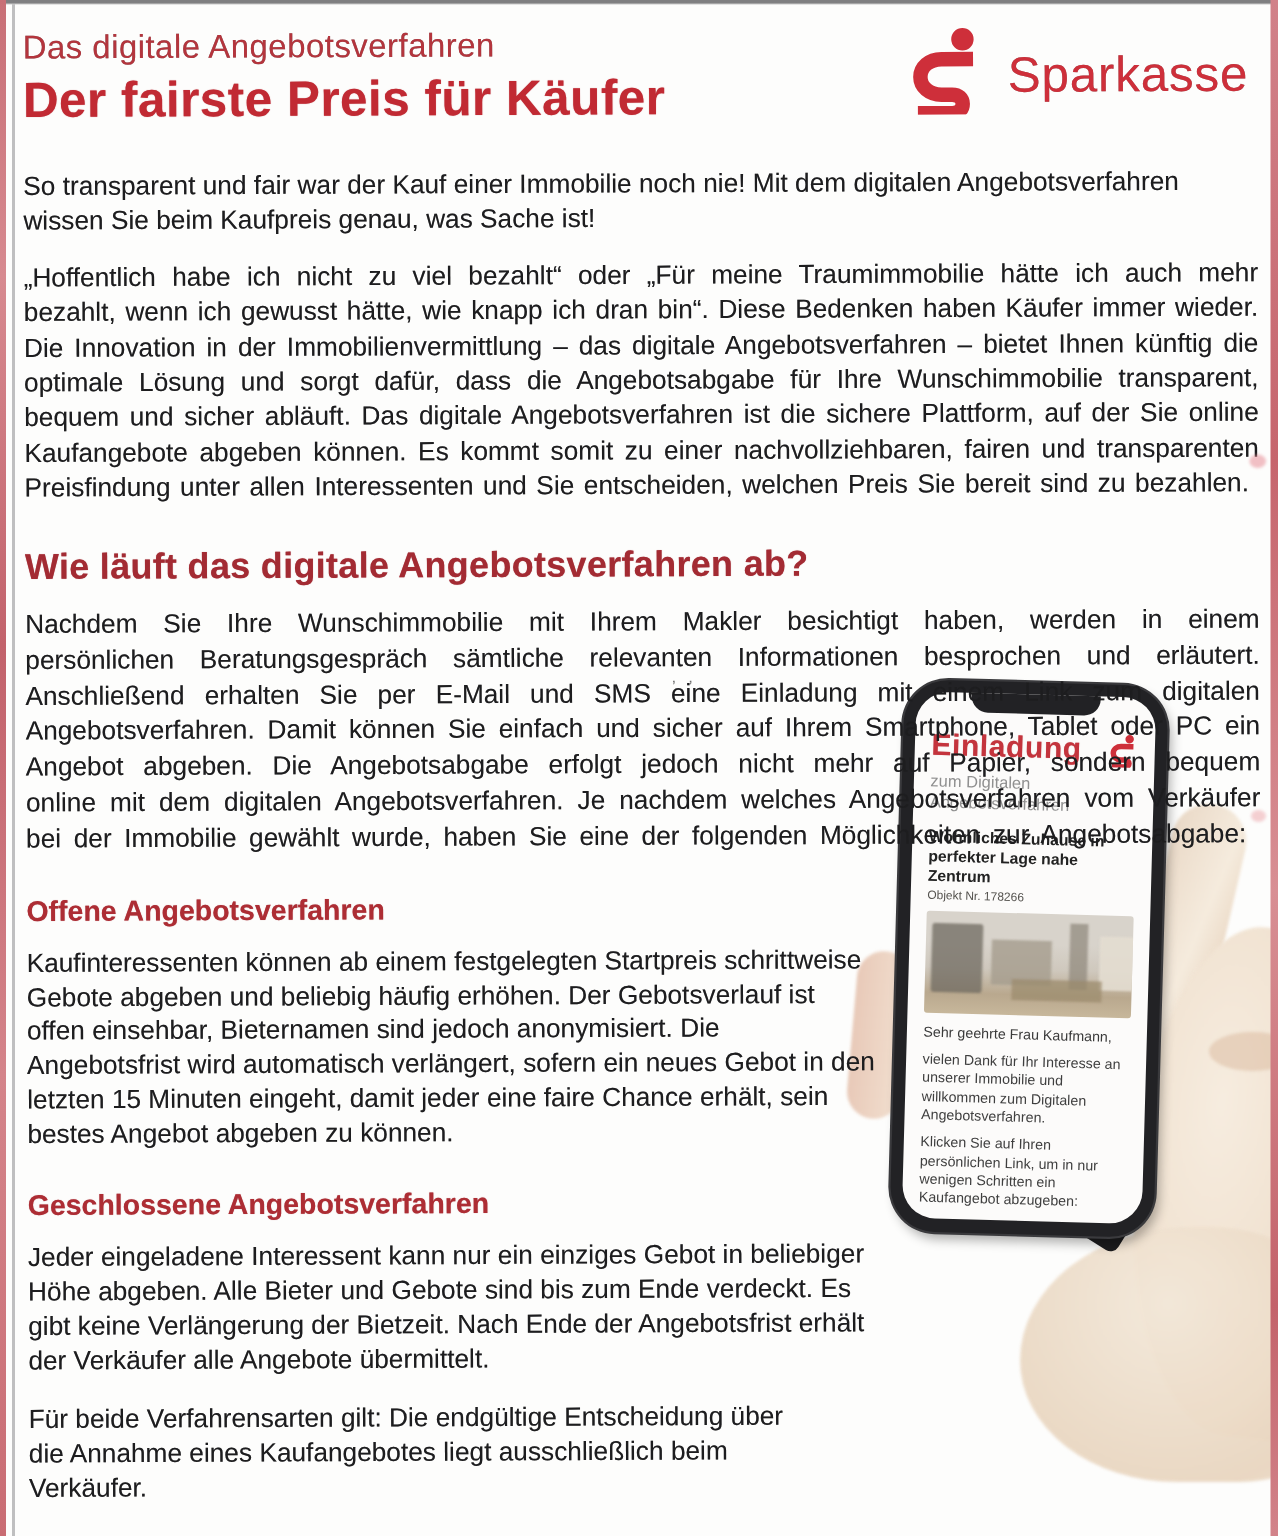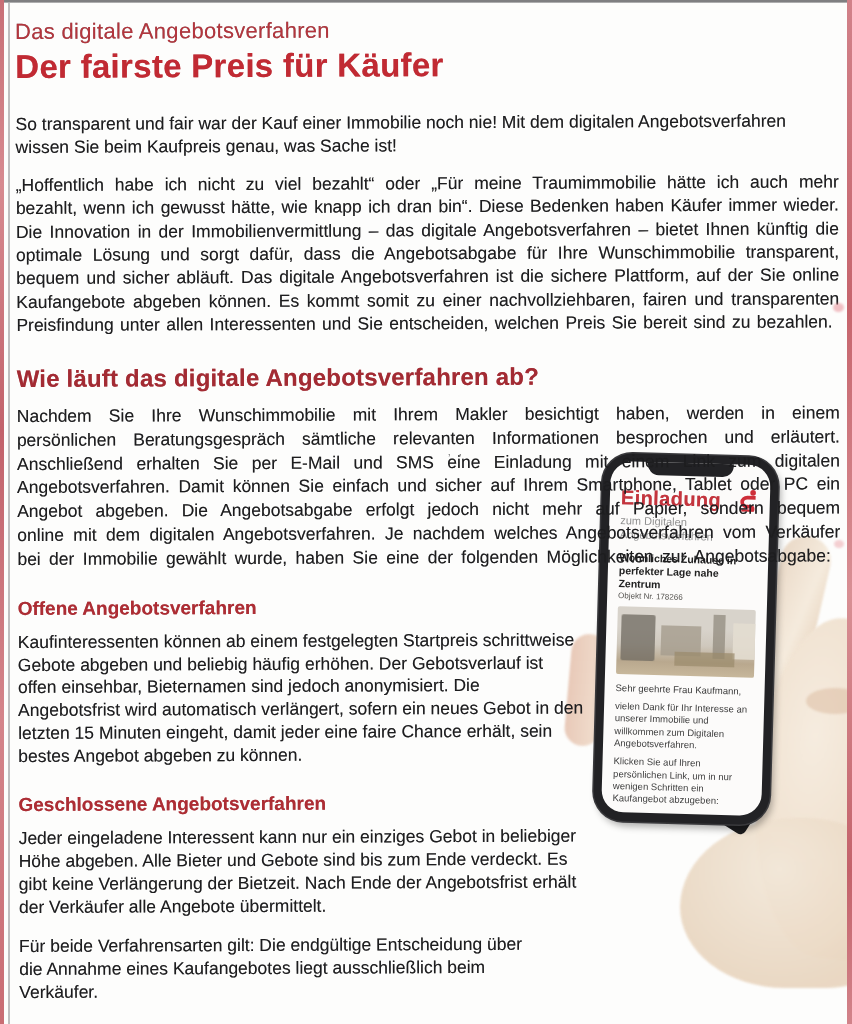--- a/index.html
+++ b/index.html
@@ -100,20 +100,30 @@
   <div class="smudge s2"></div>
   <div class="stray-marks">’ ’</div>
 
   <div class="content">
 
     <div class="masthead">
       <div>
         <div class="kicker">Das digitale Angebotsverfahren</div>
         <h1 class="title">Der fairste Preis für Käufer</h1>
       </div>
+      <div class="brand">
+        <span>
+          <svg width="54" height="58" viewBox="0 0 60 66">
+            <circle cx="42" cy="9" r="8.5" fill="#ce2f3a"></circle>
+            <path d="M50 24 H26 c-9.5 0-16 6-16 13.5 S16.5 51 26 51 h8.5 c5 0 8.5 3 8.5 7.5 S38.5 66? 33 66" fill="none" stroke="none"></path>
+            <path d="M50 24 H26 c-9.5 0-16 6-16 13.5 C10 45 16.5 51 26 51 h8 c5 0 8 2.8 8 7 c0 4.2-3 7-8 7 H8" fill="none" stroke="#ce2f3a" stroke-width="11"></path>
+          </svg>
+        </span>
+        <span class="brand-word">Sparkasse</span>
+      </div>
     </div>
 
     <p class="intro">So transparent und fair war der Kauf einer Immobilie noch nie! Mit dem digitalen Angebotsverfahren wissen Sie beim Kaufpreis genau, was Sache ist!</p>
 
     <p class="lead">„Hoffentlich habe ich nicht zu viel bezahlt“ oder „Für meine Traumimmobilie hätte ich auch mehr bezahlt, wenn ich gewusst hätte, wie knapp ich dran bin“. Diese Bedenken haben Käufer immer wieder. Die Innovation in der Immobilienvermittlung – das digitale Angebotsverfahren – bietet Ihnen künftig die optimale Lösung und sorgt dafür, dass die Angebotsabgabe für Ihre Wunschimmobilie transparent, bequem und sicher abläuft. Das digitale Angebotsverfahren ist die sichere Plattform, auf der Sie online Kaufangebote abgeben können. Es kommt somit zu einer nachvollziehbaren, fairen und transparenten Preisfindung unter allen Interessenten und Sie entscheiden, welchen Preis Sie bereit sind zu bezahlen.</p>
 
     <h2 class="h2">Wie läuft das digitale Angebotsverfahren ab?</h2>
     <p class="process">Nachdem Sie Ihre Wunschimmobilie mit Ihrem Makler besichtigt haben, werden in einem persönlichen Beratungsgespräch sämtliche relevanten Informationen besprochen und erläutert. Anschließend erhalten Sie per E-Mail und SMS eine Einladung mit einem Link zum digitalen Angebotsverfahren. Damit können Sie einfach und sicher auf Ihrem Smartphone, Tablet oder PC ein Angebot abgeben. Die Angebotsabgabe erfolgt jedoch nicht mehr auf Papier, sondern bequem online mit dem digitalen Angebotsverfahren. Je nachdem welches Angebotsverfahren vom Verkäufer bei der Immobilie gewählt wurde, haben Sie eine der folgenden Möglichkeiten zur Angebotsabgabe:</p>
 
     <h3 class="h3">Offene Angebotsverfahren</h3>

